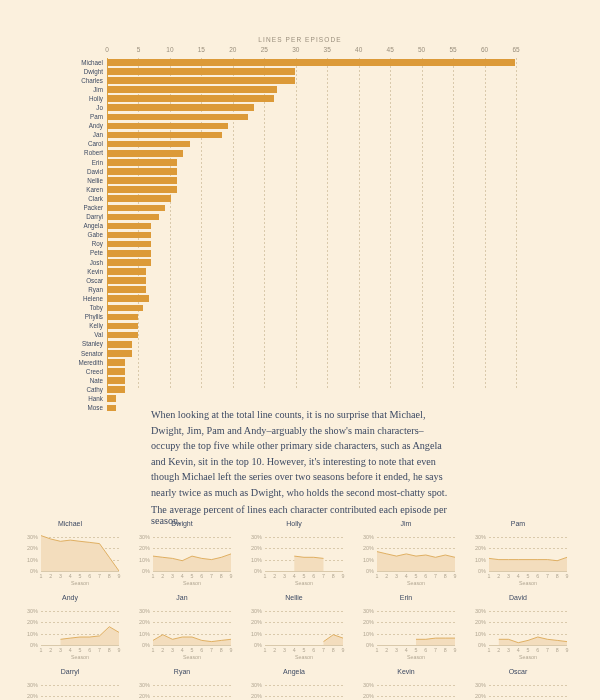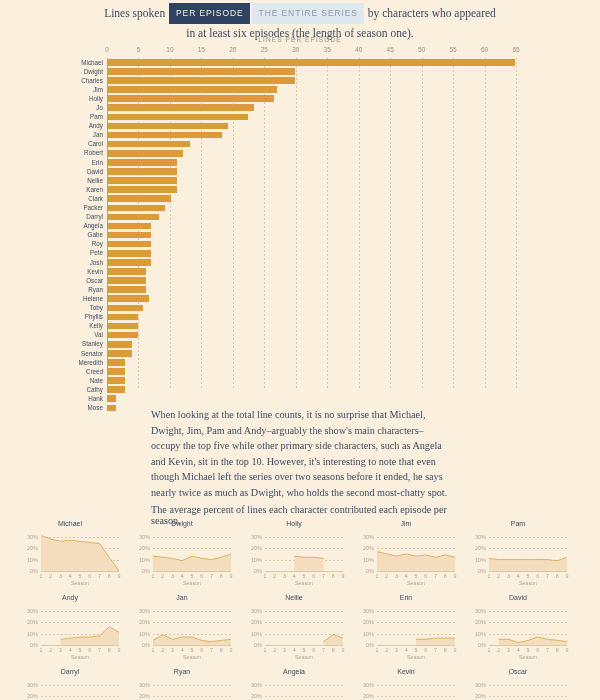--- a/index.html
+++ b/index.html
@@ -91,26 +91,20 @@
     position:absolute;left:27px;top:60px;width:78px;text-align:center;
     font-family:"Liberation Sans", sans-serif;
     font-size:5.3px;color:#b3a894;
   }
 </style>
 </head>
 <body>
 
 <div class="wrap">
 
-  <div class="headline">
-    <span>Lines spoken</span>
-    <span class="toggle on">PER EPISODE</span><span class="toggle off">THE ENTIRE SERIES</span>
-    <span>by characters who appeared</span>
-    <div>in at least six episodes (the length of season one).</div>
-  </div>
 
   <div class="axis-title">LINES PER EPISODE</div>
 
   <div class="barchart">
     <div class="plot">
       <div id="grid">
           <div class="gridline zero" style="left: 0px;"></div>
           <div class="tick" style="left: 0px;">0</div>
           <div class="gridline" style="left: 31.4615px;"></div>
           <div class="tick" style="left: 31.4615px;">5</div>

